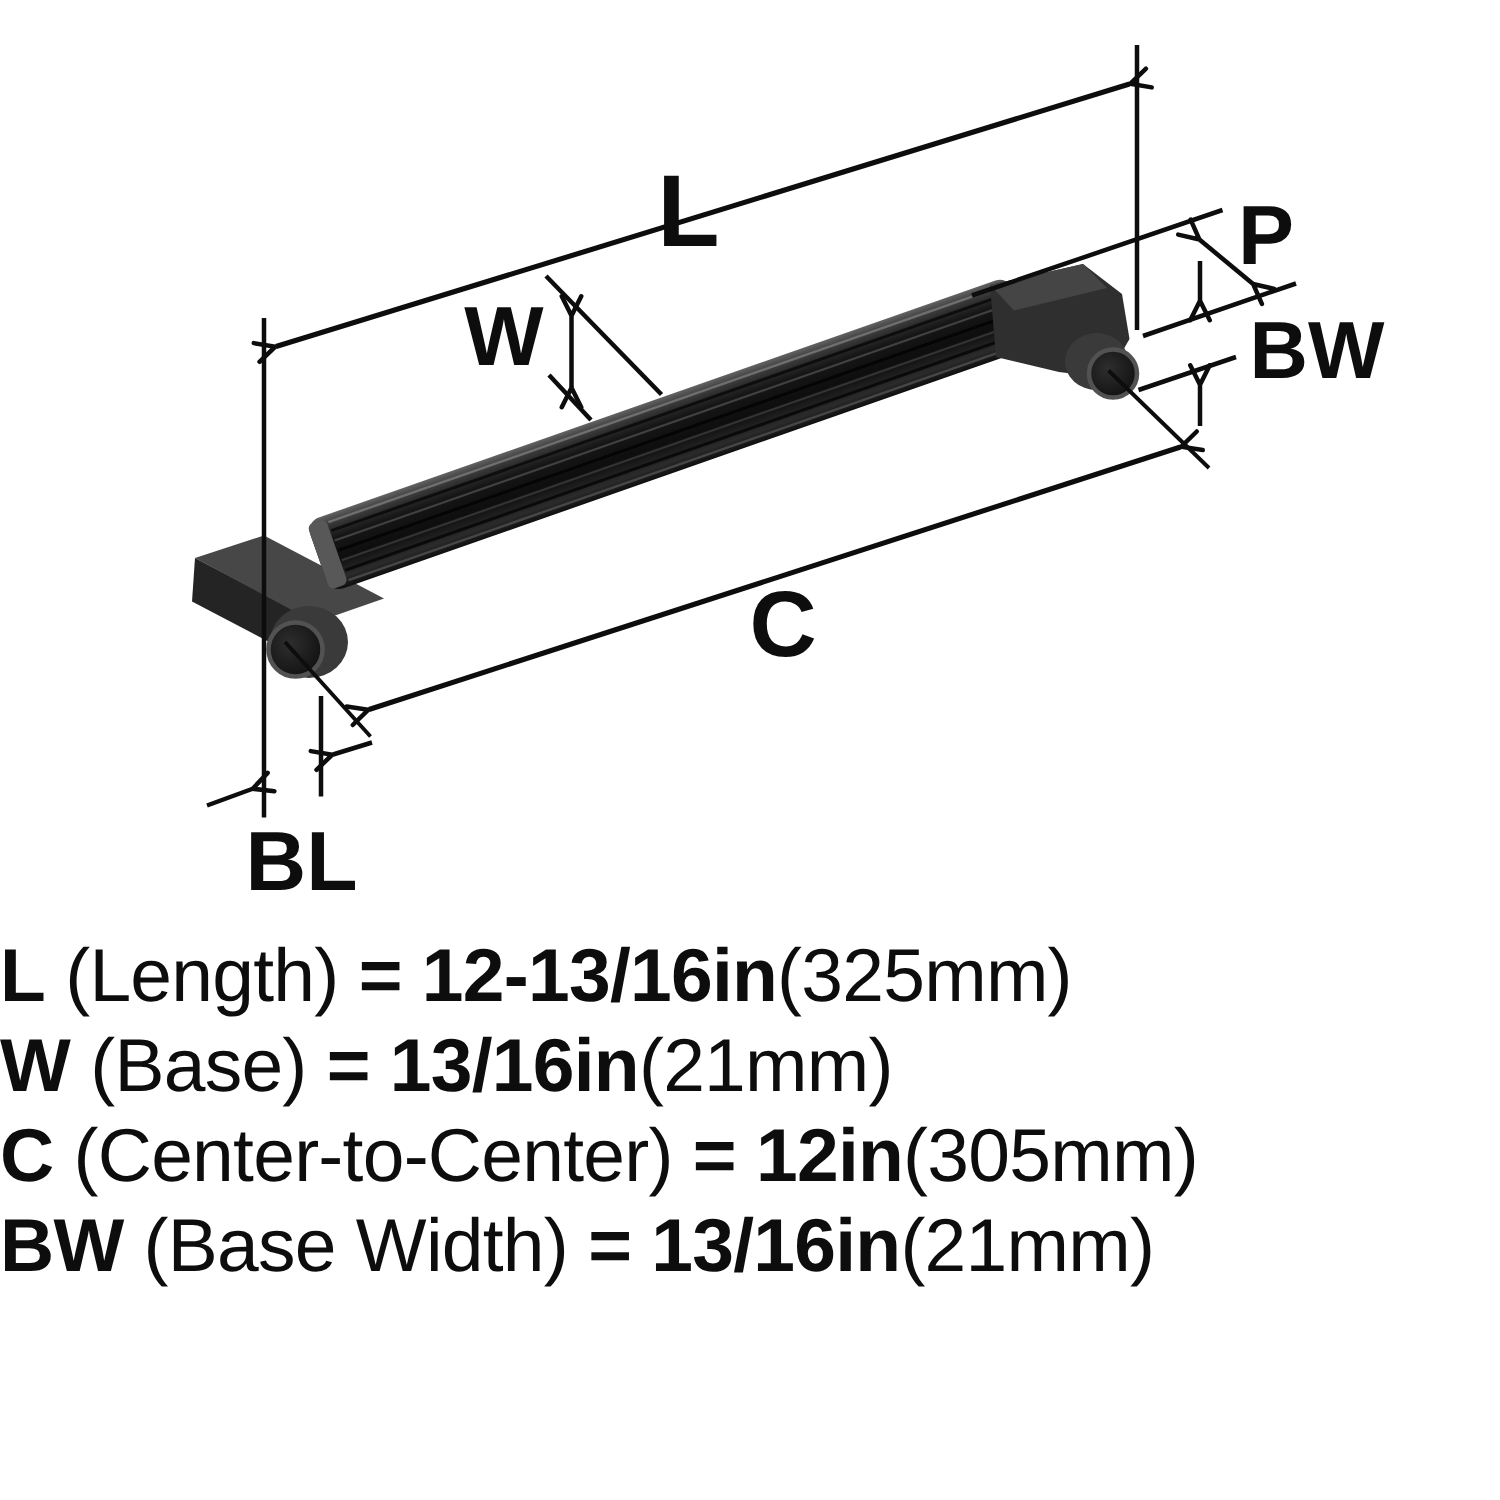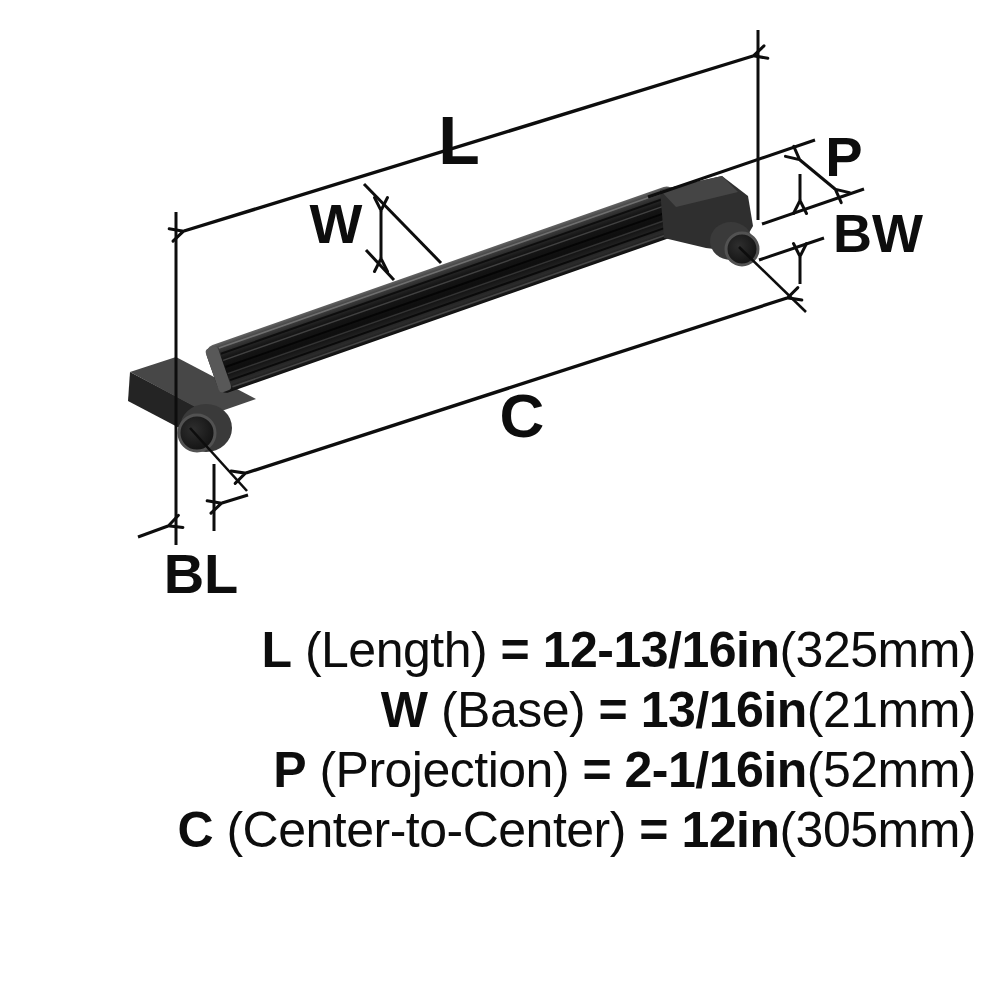--- a/index.html
+++ b/index.html
@@ -1,20 +1,20 @@
 <!DOCTYPE html>
 <html><head>
 <meta charset="utf-8">
 <style>
   html,body{margin:0;padding:0;background:#ffffff;}
   body{width:1000px;height:1000px;position:relative;overflow:hidden;
        font-family:"Liberation Sans","DejaVu Sans",sans-serif;color:#0d0d0d;}
   .canvas{position:absolute;inset:0;background:#fff;}
   svg text{font-family:"Liberation Sans","DejaVu Sans",sans-serif;font-weight:700;fill:#0d0d0d;}
-  .specs{position:absolute;left:0;top:620px;width:976px;text-align:right;}
+  .specs{position:absolute;left:0;top:620px;width:976px;text-align:left;}
   .spec-line{height:60px;line-height:60px;font-size:50px;letter-spacing:-0.5px;
              white-space:nowrap;color:#0d0d0d;}
   .sb{font-weight:700;}
   .sr{font-weight:400;}
 </style>
 </head>
 <body>
 
 <div class="canvas">
 <svg width="1000" height="615" viewBox="0 0 1000 615">
@@ -110,16 +110,16 @@
   <text x="844" y="176" font-size="56" text-anchor="middle">P</text>
   <text x="878" y="252" font-size="54" text-anchor="middle">BW</text>
   <text x="522" y="437" font-size="62" text-anchor="middle">C</text>
   <text x="201" y="593" font-size="56" text-anchor="middle">BL</text>
 </svg>
 
 
 <div class="specs">
   <div class="spec-line"><span class="sb">L</span> <span class="sr">(Length)</span> <span class="sb">=</span> <span class="sb">12-13/16in</span><span class="sr">(325mm)</span></div>
   <div class="spec-line"><span class="sb">W</span> <span class="sr">(Base)</span> <span class="sb">=</span> <span class="sb">13/16in</span><span class="sr">(21mm)</span></div>
-  <div class="spec-line"><span class="sb">P</span> <span class="sr">(Projection)</span> <span class="sb">=</span> <span class="sb">2-1/16in</span><span class="sr">(52mm)</span></div>
   <div class="spec-line"><span class="sb">C</span> <span class="sr">(Center-to-Center)</span> <span class="sb">=</span> <span class="sb">12in</span><span class="sr">(305mm)</span></div>
+  <div class="spec-line"><span class="sb">BW</span> <span class="sr">(Base Width)</span> <span class="sb">=</span> <span class="sb">13/16in</span><span class="sr">(21mm)</span></div>
 </div>
 </div>
 
 </body></html>

